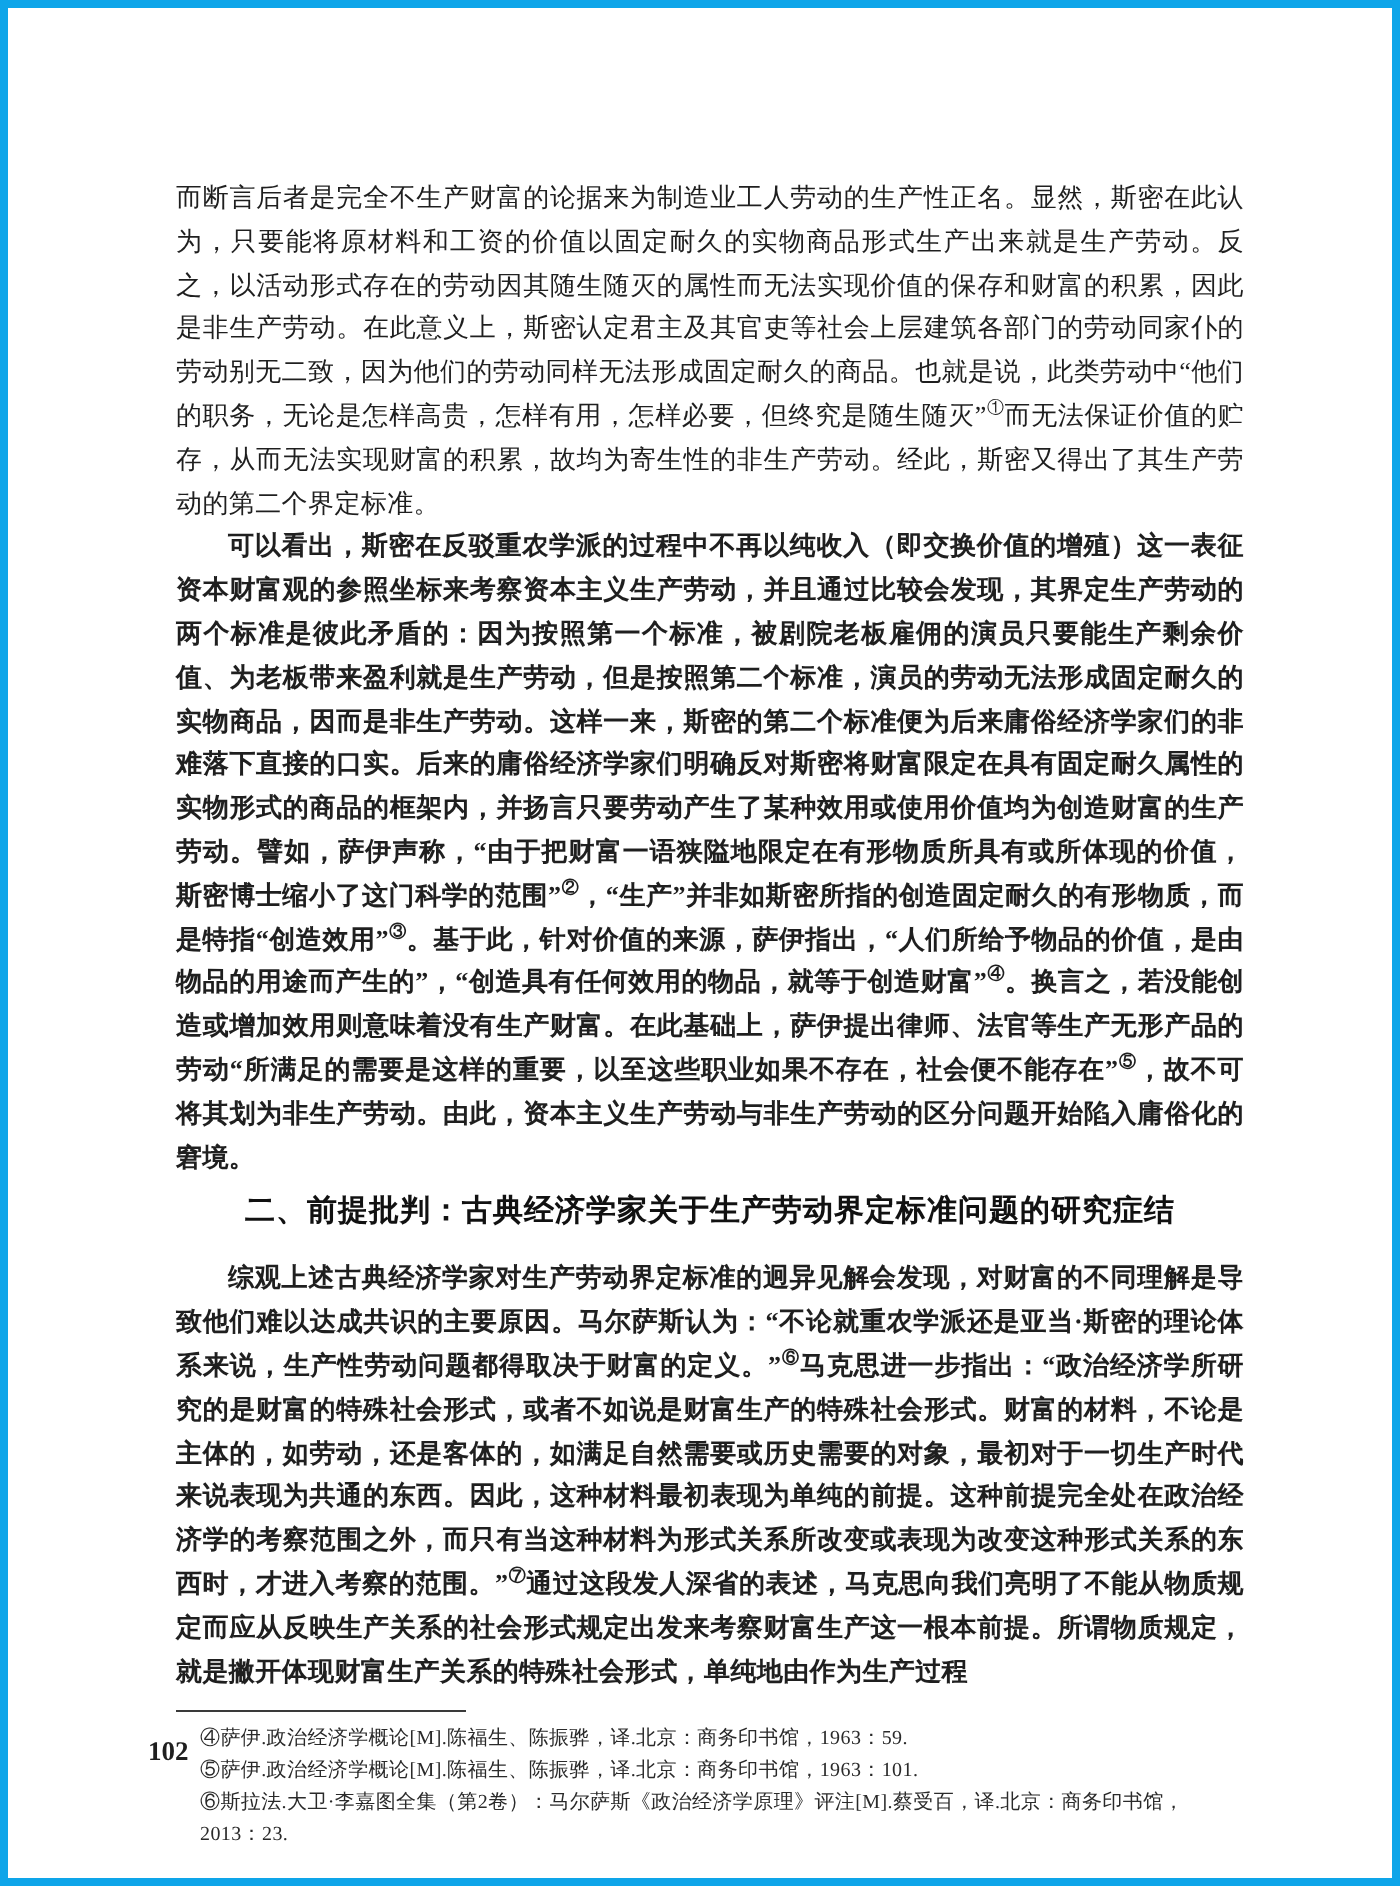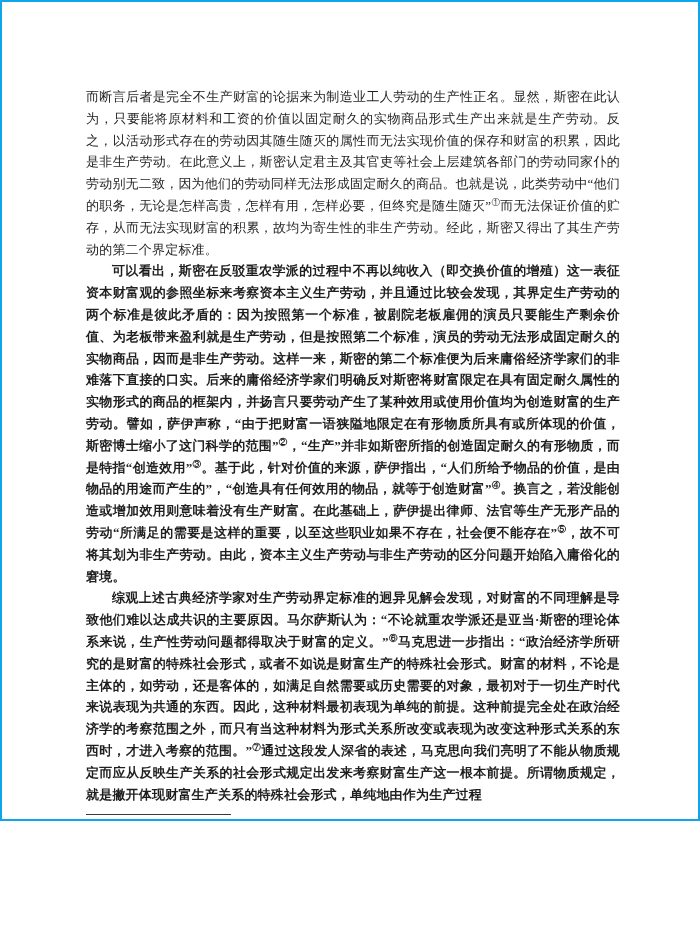--- a/index.html
+++ b/index.html
@@ -1,22 +1,22 @@
 <!DOCTYPE html>
 <html lang="zh"><head>
 <meta charset="utf-8">
 <style>
   html, body { margin: 0; padding: 0; background: #ffffff; }
   .page {
     position: relative;
     width: 700px;
-    height: 821px;
+    height: 943px;
     background: #ffffff;
     box-sizing: border-box;
-    border: 2px solid #0ea5e9;
+    border: 4px solid #0ea5e9;
     overflow: hidden;
     font-family: "Liberation Serif", "DejaVu Serif", serif;
     color: #1f1f1f;
   }
   .content {
     position: absolute;
     left: 84px;
     top: 84px;
     width: 534px;
   }
@@ -74,33 +74,35 @@
 <div class="page">
   <div class="content">
 
     <div>
 
         <p class="para">而断言后者是完全不生产财富的论据来为制造业工人劳动的生产性正名。显然，斯密在此认为，只要能将原材料和工资的价值以固定耐久的实物商品形式生产出来就是生产劳动。反之，以活动形式存在的劳动因其随生随灭的属性而无法实现价值的保存和财富的积累，因此是非生产劳动。在此意义上，斯密认定君主及其官吏等社会上层建筑各部门的劳动同家仆的劳动别无二致，因为他们的劳动同样无法形成固定耐久的商品。也就是说，此类劳动中“他们的职务，无论是怎样高贵，怎样有用，怎样必要，但终究是随生随灭”<sup>①</sup>而无法保证价值的贮存，从而无法实现财富的积累，故均为寄生性的非生产劳动。经此，斯密又得出了其生产劳动的第二个界定标准。</p>
 
         <p class="para indent">可以看出，斯密在反驳重农学派的过程中不再以纯收入（即交换价值的增殖）这一表征资本财富观的参照坐标来考察资本主义生产劳动，并且通过比较会发现，其界定生产劳动的两个标准是彼此矛盾的：因为按照第一个标准，被剧院老板雇佣的演员只要能生产剩余价值、为老板带来盈利就是生产劳动，但是按照第二个标准，演员的劳动无法形成固定耐久的实物商品，因而是非生产劳动。这样一来，斯密的第二个标准便为后来庸俗经济学家们的非难落下直接的口实。后来的庸俗经济学家们明确反对斯密将财富限定在具有固定耐久属性的实物形式的商品的框架内，并扬言只要劳动产生了某种效用或使用价值均为创造财富的生产劳动。譬如，萨伊声称，“由于把财富一语狭隘地限定在有形物质所具有或所体现的价值，斯密博士缩小了这门科学的范围”<sup>②</sup>，“生产”并非如斯密所指的创造固定耐久的有形物质，而是特指“创造效用”<sup>③</sup>。基于此，针对价值的来源，萨伊指出，“人们所给予物品的价值，是由物品的用途而产生的”，“创造具有任何效用的物品，就等于创造财富”<sup>④</sup>。换言之，若没能创造或增加效用则意味着没有生产财富。在此基础上，萨伊提出律师、法官等生产无形产品的劳动“所满足的需要是这样的重要，以至这些职业如果不存在，社会便不能存在”<sup>⑤</sup>，故不可将其划为非生产劳动。由此，资本主义生产劳动与非生产劳动的区分问题开始陷入庸俗化的窘境。</p>
       </div>
 
+    <h2 class="section-heading">二、前提批判：古典经济学家关于生产劳动界定标准问题的研究症结</h2>
 
     <div>
 
         <p class="para indent">综观上述古典经济学家对生产劳动界定标准的迥异见解会发现，对财富的不同理解是导致他们难以达成共识的主要原因。马尔萨斯认为：“不论就重农学派还是亚当·斯密的理论体系来说，生产性劳动问题都得取决于财富的定义。”<sup>⑥</sup>马克思进一步指出：“政治经济学所研究的是财富的特殊社会形式，或者不如说是财富生产的特殊社会形式。财富的材料，不论是主体的，如劳动，还是客体的，如满足自然需要或历史需要的对象，最初对于一切生产时代来说表现为共通的东西。因此，这种材料最初表现为单纯的前提。这种前提完全处在政治经济学的考察范围之外，而只有当这种材料为形式关系所改变或表现为改变这种形式关系的东西时，才进入考察的范围。”<sup>⑦</sup>通过这段发人深省的表述，马克思向我们亮明了不能从物质规定而应从反映生产关系的社会形式规定出发来考察财富生产这一根本前提。所谓物质规定，就是撇开体现财富生产关系的特殊社会形式，单纯地由作为生产过程</p>
       </div>
 
     <div class="footnote-sep"></div>
 
     <ul class="footnotes">
 
 
 
 
+        <li class="footnote">④萨伊.政治经济学概论[M].陈福生、陈振骅，译.北京：商务印书馆，1963：59.</li>
 
         <li class="footnote">⑤萨伊.政治经济学概论[M].陈福生、陈振骅，译.北京：商务印书馆，1963：101.</li>
 
         <li class="footnote">⑥斯拉法.大卫·李嘉图全集（第2卷）：马尔萨斯《政治经济学原理》评注[M].蔡受百，译.北京：商务印书馆，2013：23.</li>
 
       </ul>
 
   </div>
 
   <div class="page-number">102</div>

